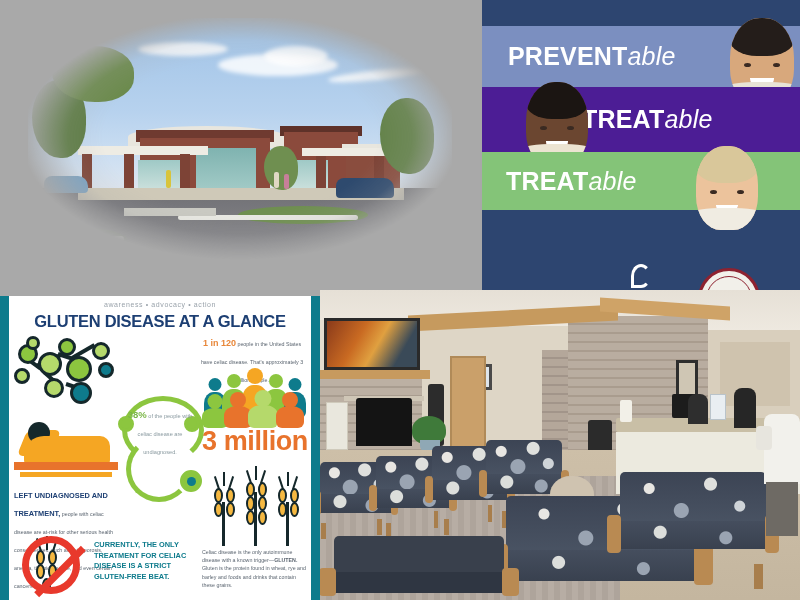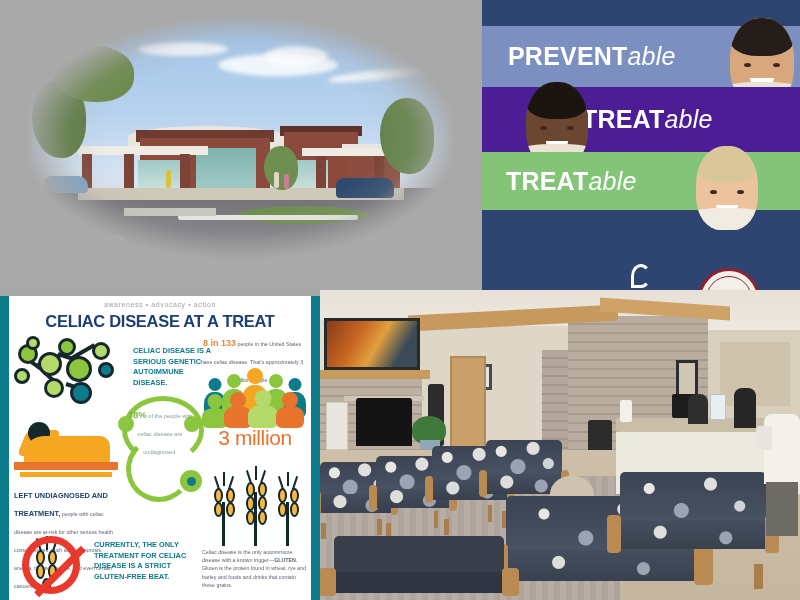--- a/index.html
+++ b/index.html
@@ -106,21 +106,21 @@
   
   #block-133{position:absolute;left:200px;top:42px;width:104px;text-align:center;}
   #block-133 .big{font-size:9px;font-weight:700;color:#e8873a;}
   #block-133 .tiny{display:inline;}
   
   #people{position:absolute;left:202px;top:78px;width:104px;height:60px;}
   .pp{position:absolute;}
   .pp .h{position:absolute;left:50%;transform:translateX(-50%);border-radius:50%;}
   .pp .b{position:absolute;bottom:0;left:0;width:100%;border-radius:44% 44% 6px 6px;}
   #three-million{position:absolute;left:200px;top:136px;width:110px;text-align:center;
-    font-size:21px;font-weight:400;color:#e8732c;letter-spacing:-.4px;}
+    font-size:27px;font-weight:700;color:#e8732c;letter-spacing:-.4px;}
   
   #bed{position:absolute;left:14px;top:128px;width:104px;height:62px;}
   .bed-head{position:absolute;left:14px;top:4px;width:22px;height:22px;border-radius:50%;background:#15282b;}
   .bed-body{position:absolute;left:10px;top:18px;width:86px;height:28px;background:#f5a623;border-radius:20px 10px 4px 4px;}
   .bed-incl{position:absolute;left:8px;top:12px;width:34px;height:26px;background:#f5a623;transform:skewX(-22deg);border-radius:6px;}
   .bed-slab{position:absolute;left:0;top:44px;width:104px;height:8px;background:#e8732c;}
   .bed-slab2{position:absolute;left:6px;top:54px;width:92px;height:5px;background:#f5a623;}
   #block-undiagnosed{position:absolute;left:14px;top:194px;width:106px;}
   #block-undiagnosed .hd{font-size:7.4px;line-height:1.4;}
   
@@ -321,45 +321,44 @@
       <span class="logo-seal"></span>
     </div>
   </div>
 
   <div class="panel" id="celiac">
     <div class="cel-card"></div>
     <div class="cel-edge l"></div>
     <div class="cel-edge r"></div>
 
     <div class="cel-tagline">awareness • advocacy • action</div>
-    <div class="cel-title">CELIAC DISEASE AT A TREAT</div>
+    <div class="cel-title">GLUTEN DISEASE AT A GLANCE</div>
 
     <div id="molecule">
       <span class="mol-bar" style="left:22px;top:30px;width:28px;transform:rotate(-24deg);"></span>
       <span class="mol-bar" style="left:44px;top:18px;width:26px;transform:rotate(18deg);"></span>
       <span class="mol-bar" style="left:58px;top:22px;width:26px;transform:rotate(-30deg);"></span>
       <span class="mol-bar" style="left:30px;top:36px;width:24px;transform:rotate(42deg);"></span>
       <span class="mol-bar" style="left:52px;top:48px;width:26px;transform:rotate(18deg);"></span>
       <span class="mol-bar" style="left:12px;top:22px;width:18px;transform:rotate(36deg);"></span>
       <span class="mol-dot" style="left:4px;top:10px;width:20px;height:20px;background:#8cc63f;"></span>
       <span class="mol-dot" style="left:0px;top:34px;width:16px;height:16px;background:#b5d96b;"></span>
       <span class="mol-dot" style="left:24px;top:18px;width:24px;height:24px;background:#b5d96b;"></span>
       <span class="mol-dot" style="left:44px;top:4px;width:18px;height:18px;background:#8cc63f;"></span>
       <span class="mol-dot" style="left:52px;top:22px;width:26px;height:26px;background:#8cc63f;"></span>
       <span class="mol-dot" style="left:78px;top:8px;width:18px;height:18px;background:#b5d96b;"></span>
       <span class="mol-dot" style="left:84px;top:28px;width:16px;height:16px;background:#0e7b8c;"></span>
       <span class="mol-dot" style="left:30px;top:44px;width:20px;height:20px;background:#b5d96b;"></span>
       <span class="mol-dot" style="left:56px;top:48px;width:22px;height:22px;background:#0e7b8c;"></span>
       <span class="mol-dot" style="left:12px;top:2px;width:14px;height:14px;background:#b5d96b;"></span>
     </div>
 
-    <div id="block-genetic" class="heading-teal">CELIAC DISEASE IS A SERIOUS GENETIC AUTOIMMUNE DISEASE.</div>
 
     <div id="block-133">
-      <span class="big">8 in 133</span><span class="tiny"> people in the United States have celiac disease. That's approximately 3 million people.</span>
+      <span class="big">1 in 120</span><span class="tiny"> people in the United States have celiac disease. That's approximately 3 million people.</span>
     </div>
 
     <div id="people">
       <span class="pp" style="left:2px;top:10px;width:22px;height:40px;">
         <span class="h" style="top:0;width:13px;height:13px;background:#0e7b8c;"></span>
         <span class="b" style="height:26px;background:#0e7b8c;"></span>
       </span>
       <span class="pp" style="left:20px;top:6px;width:24px;height:44px;">
         <span class="h" style="top:0;width:14px;height:14px;background:#8cc63f;"></span>
         <span class="b" style="height:29px;background:#8cc63f;"></span>

